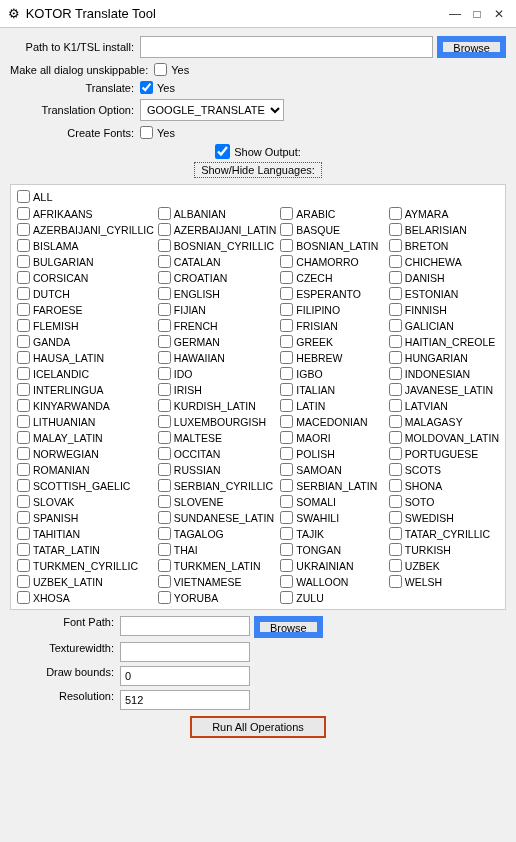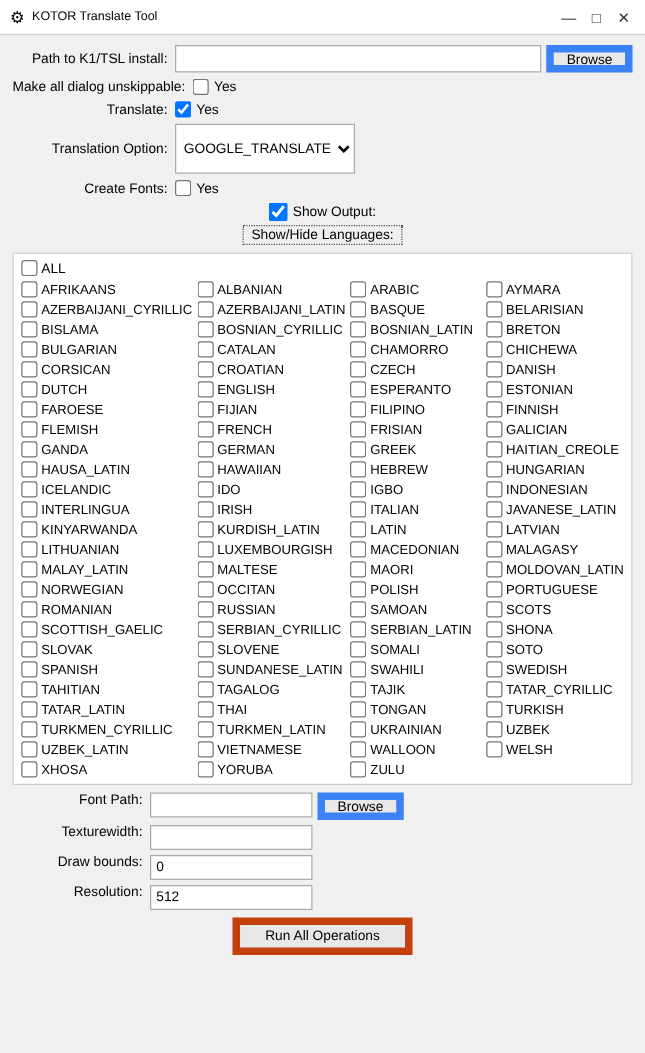--- a/index.html
+++ b/index.html
@@ -19,21 +19,21 @@
       padding: 4px 8px;
       height: 28px;
       justify-content: space-between;
     }
     .title-bar-left {
       display: flex;
       align-items: center;
       gap: 6px;
     }
     .title-bar-title {
-      font-size: 10px;
+      font-size: 13px;
       color: #000;
     }
     .title-bar-controls {
       display: flex;
       gap: 4px;
     }
     .title-btn {
       width: 18px;
       height: 18px;
       background: none;
@@ -83,21 +83,21 @@
       display: flex;
       align-items: center;
       gap: 4px;
     }
     input[type="checkbox"] {
       width: 13px;
       height: 13px;
       margin: 0;
     }
     select.dropdown {
-      height: 40px;
+      height: 22px;
       font-size: 11px;
       border: 1px solid #aaa;
       background: #fff;
       padding: 0 2px;
       min-width: 140px;
     }
     .show-output-row {
       display: flex;
       justify-content: center;
       margin-bottom: 3px;
@@ -166,21 +166,21 @@
       font-size: 11px;
       padding: 0 4px;
       width: 130px;
     }
     .run-btn {
       display: block;
       margin: 6px auto 0;
       padding: 3px 20px;
       font-size: 11px;
       background: #e8e8e8;
-      border: 6px solid #c2410c;
+      border: 2px solid #c2410c;
       cursor: pointer;
     }
   </style>
 </head>
 <body>
 
 <div class="title-bar">
   <div class="title-bar-left">
     <span style="font-size:13px;">⚙</span>
     <span class="title-bar-title">KOTOR Translate Tool</span>

